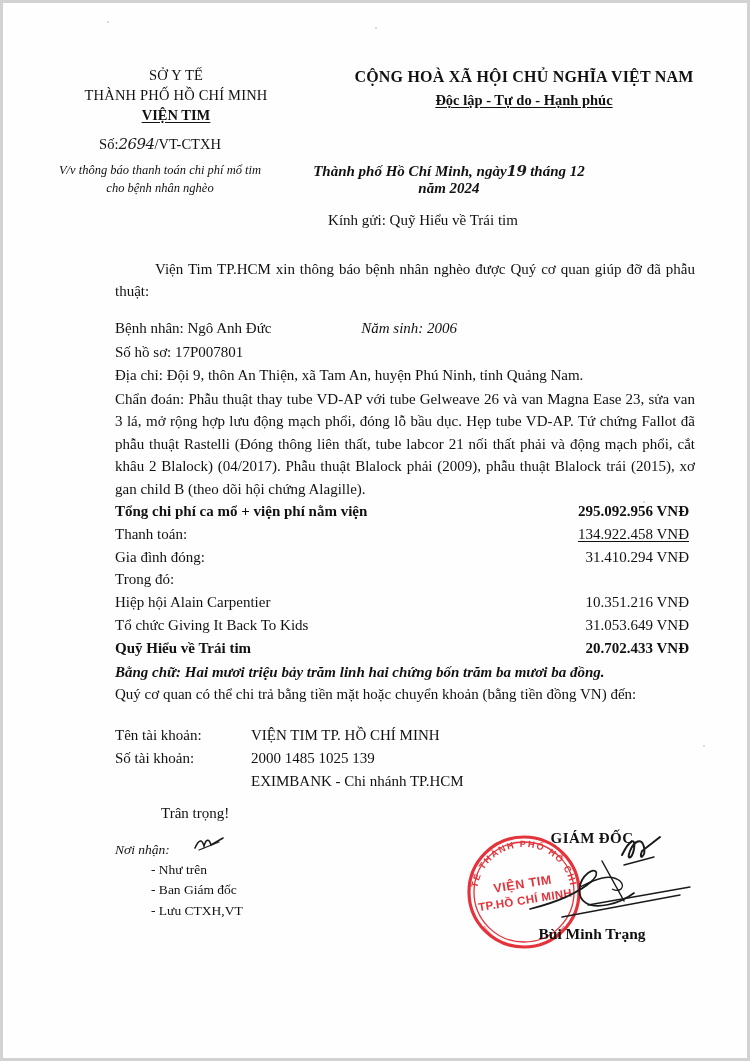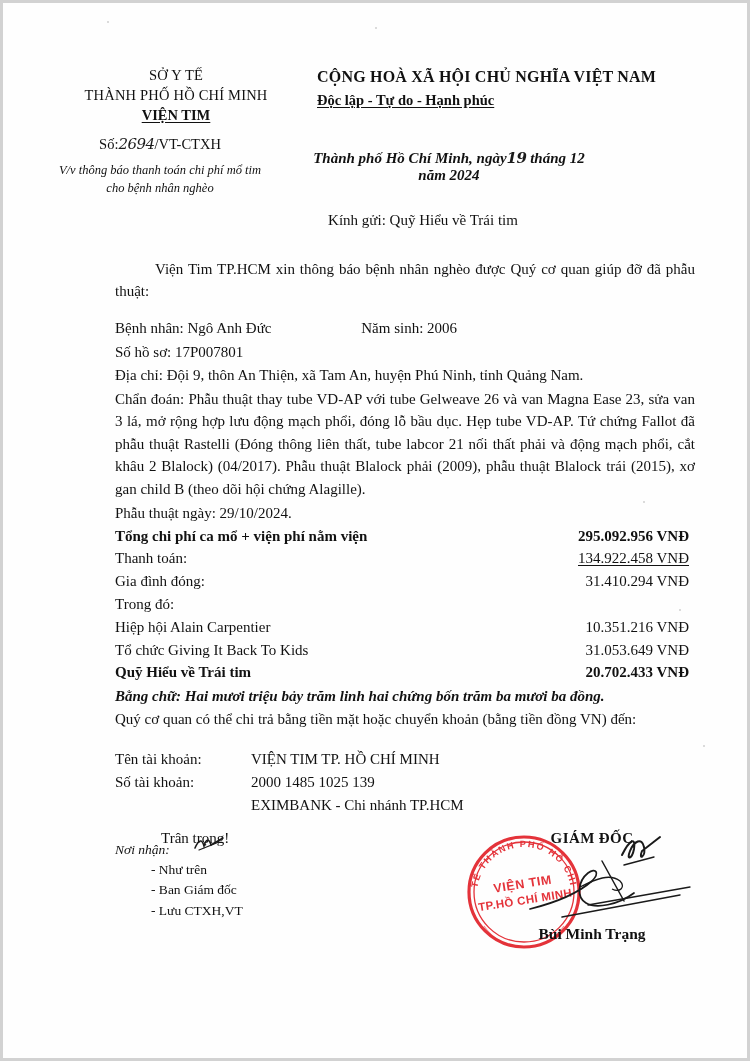--- a/index.html
+++ b/index.html
@@ -40,21 +40,21 @@
   }
   .hdr-left {
     width: 300px;
     text-align: center;
     padding-left: 18px;
     box-sizing: border-box;
     margin-left: 14px;
   }
   .hdr-right {
     flex: 1;
-    text-align: left;
+    text-align: center;
     padding-right: 16px;
     box-sizing: border-box;
   }
   .org-line {
     font-size: 14.5px;
     letter-spacing: .2px;
     line-height: 1.38;
   }
   .org-unit {
     font-size: 14.5px;
@@ -76,21 +76,21 @@
     text-underline-offset: 2px;
     line-height: 1.7;
   }
 
   
   .subhdr {
     position: absolute;
     left: 0; top: 132px;
     width: 618px;
     display: flex;
-    align-items: center;
+    align-items: flex-end;
   }
   .sub-left {
     width: 300px;
     text-align: center;
     padding-left: 14px;
     box-sizing: border-box;
   }
   .sub-right {
     flex: 1;
     text-align: center;
@@ -136,20 +136,21 @@
     text-indent: 40px;
     text-align: justify;
     margin-bottom: 14px;
     line-height: 1.52;
   }
   .info-line { margin-bottom: 1px; }
   .info-line .lbl { display: inline; }
   .birth {
     display: inline-block;
     margin-left: 86px;
+    font-style: italic;
   }
   .diag {
     text-align: justify;
     line-height: 1.5;
     margin-top: 1px;
   }
   .surg-date { margin-top: 2px; }
 
   
   .money-row {
@@ -329,24 +330,20 @@
       <div class="info-line">
         <span class="lbl">Địa chỉ:</span>
         <span>Đội 9, thôn An Thiện, xã Tam An, huyện Phú Ninh, tỉnh Quảng Nam.</span>
       </div>
 
       <div class="diag">
         <span>Chẩn đoán:</span>
         <span>Phẫu thuật thay tube VD-AP với tube Gelweave 26 và van Magna Ease 23, sửa van 3 lá, mở rộng hợp lưu động mạch phổi, đóng lỗ bầu dục. Hẹp tube VD-AP. Tứ chứng Fallot đã phẫu thuật Rastelli (Đóng thông liên thất, tube labcor 21 nối thất phải và động mạch phổi, cắt khâu 2 Blalock) (04/2017). Phẫu thuật Blalock phải (2009), phẫu thuật Blalock trái (2015), xơ gan child B (theo dõi hội chứng Alagille).</span>
       </div>
 
-      <div class="surg-date">
-        <span>Phẫu thuật ngày:</span>
-        <span>29/10/2024.</span>
-      </div>
 
       <div>
         <div class="money-row bold">
           <span class="label">Tổng chi phí ca mổ + viện phí nằm viện</span>
           <span class="amount">295.092.956 VNĐ</span>
         </div>
         <div class="money-row uline">
           <span class="label">Thanh toán:</span>
           <span class="amount">134.922.458 VNĐ</span>
         </div>

